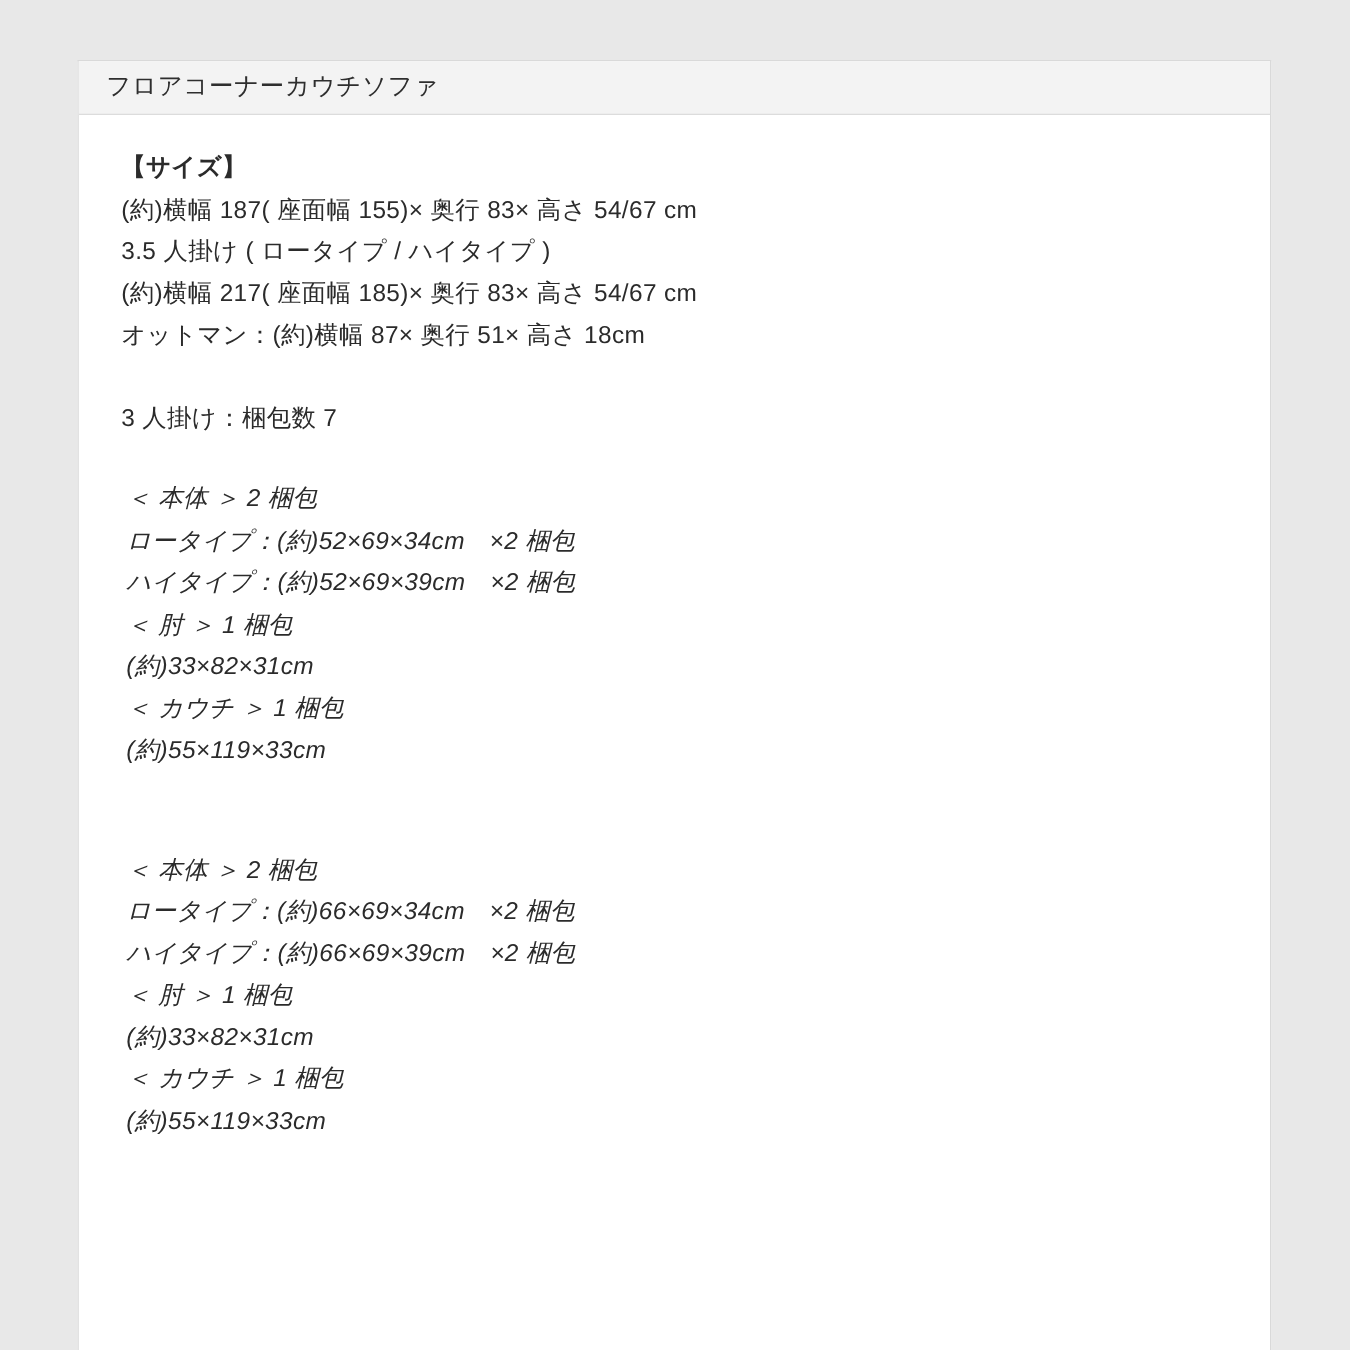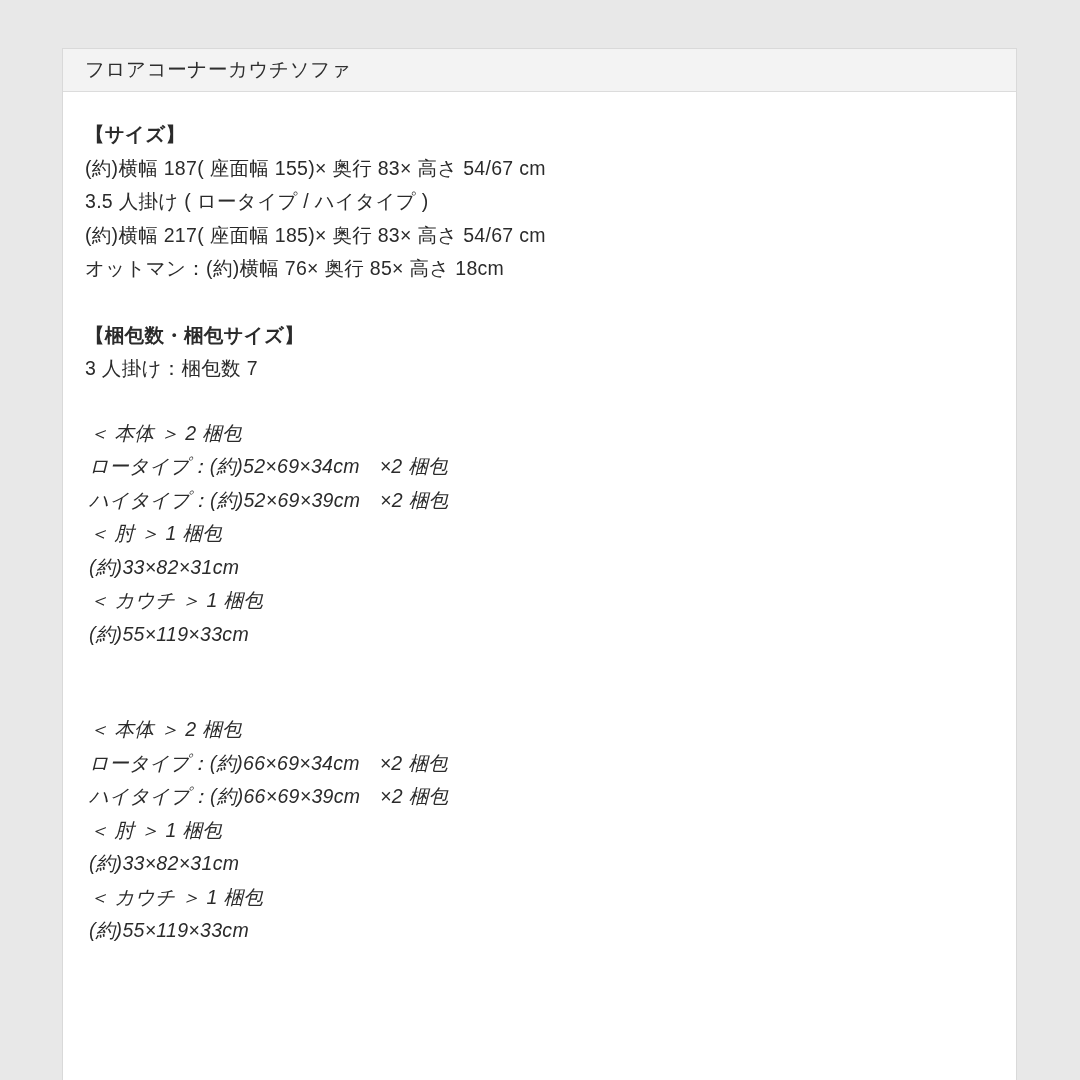--- a/index.html
+++ b/index.html
@@ -49,21 +49,21 @@
 
   .doc-header-title {
     font-size: 19.5px;
     color: #2e2e2e;
     letter-spacing: 0.6px;
     line-height: 1;
     font-weight: 400;
   }
 
   .doc-body {
-    padding: 26px 22px 0 22px;
+    padding: 26px 22px 0 34px;
     box-sizing: border-box;
   }
 
   .block {
     margin: 0;
   }
 
   .line {
     font-size: 19.5px;
     line-height: 33.5px;
@@ -110,27 +110,26 @@
       <span class="doc-header-title">フロアコーナーカウチソファ</span>
     </div>
 
     <div class="doc-body">
 
       <div class="block">
         <div class="line bold">【サイズ】</div>
         <div class="line">(約)横幅 187( 座面幅 155)× 奥行 83× 高さ 54/67 cm</div>
         <div class="line">3.5 人掛け ( ロータイプ / ハイタイプ )</div>
         <div class="line">(約)横幅 217( 座面幅 185)× 奥行 83× 高さ 54/67 cm</div>
-        <div class="line">オットマン：(約)横幅 76× 奥行 85× 高さ 18cm</div>
+        <div class="line">オットマン：(約)横幅 87× 奥行 51× 高さ 18cm</div>
       </div>
 
       <div class="spacer-lg"></div>
 
       <div class="block">
-        <div class="line bold">【梱包数・梱包サイズ】</div>
         <div class="line">3 人掛け：梱包数 7</div>
       </div>
 
       <div class="spacer-md"></div>
 
       <div class="block">
         <div class="line indent">＜ 本体 ＞ 2 梱包</div>
         <div class="line indent">ロータイプ：(約)52×69×34cm　×2 梱包</div>
         <div class="line indent">ハイタイプ：(約)52×69×39cm　×2 梱包</div>
         <div class="line indent">＜ 肘 ＞ 1 梱包</div>

